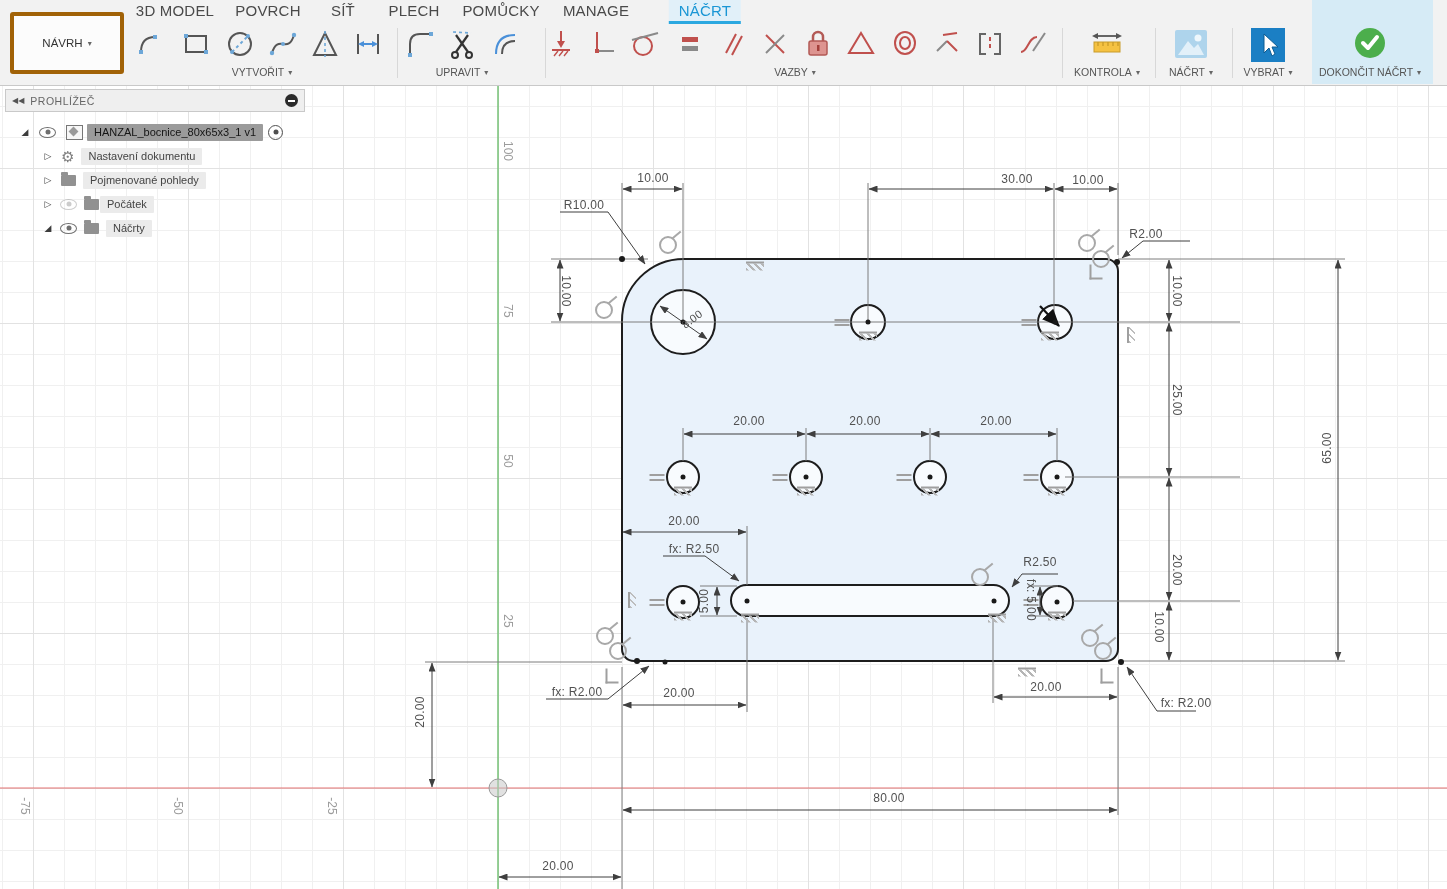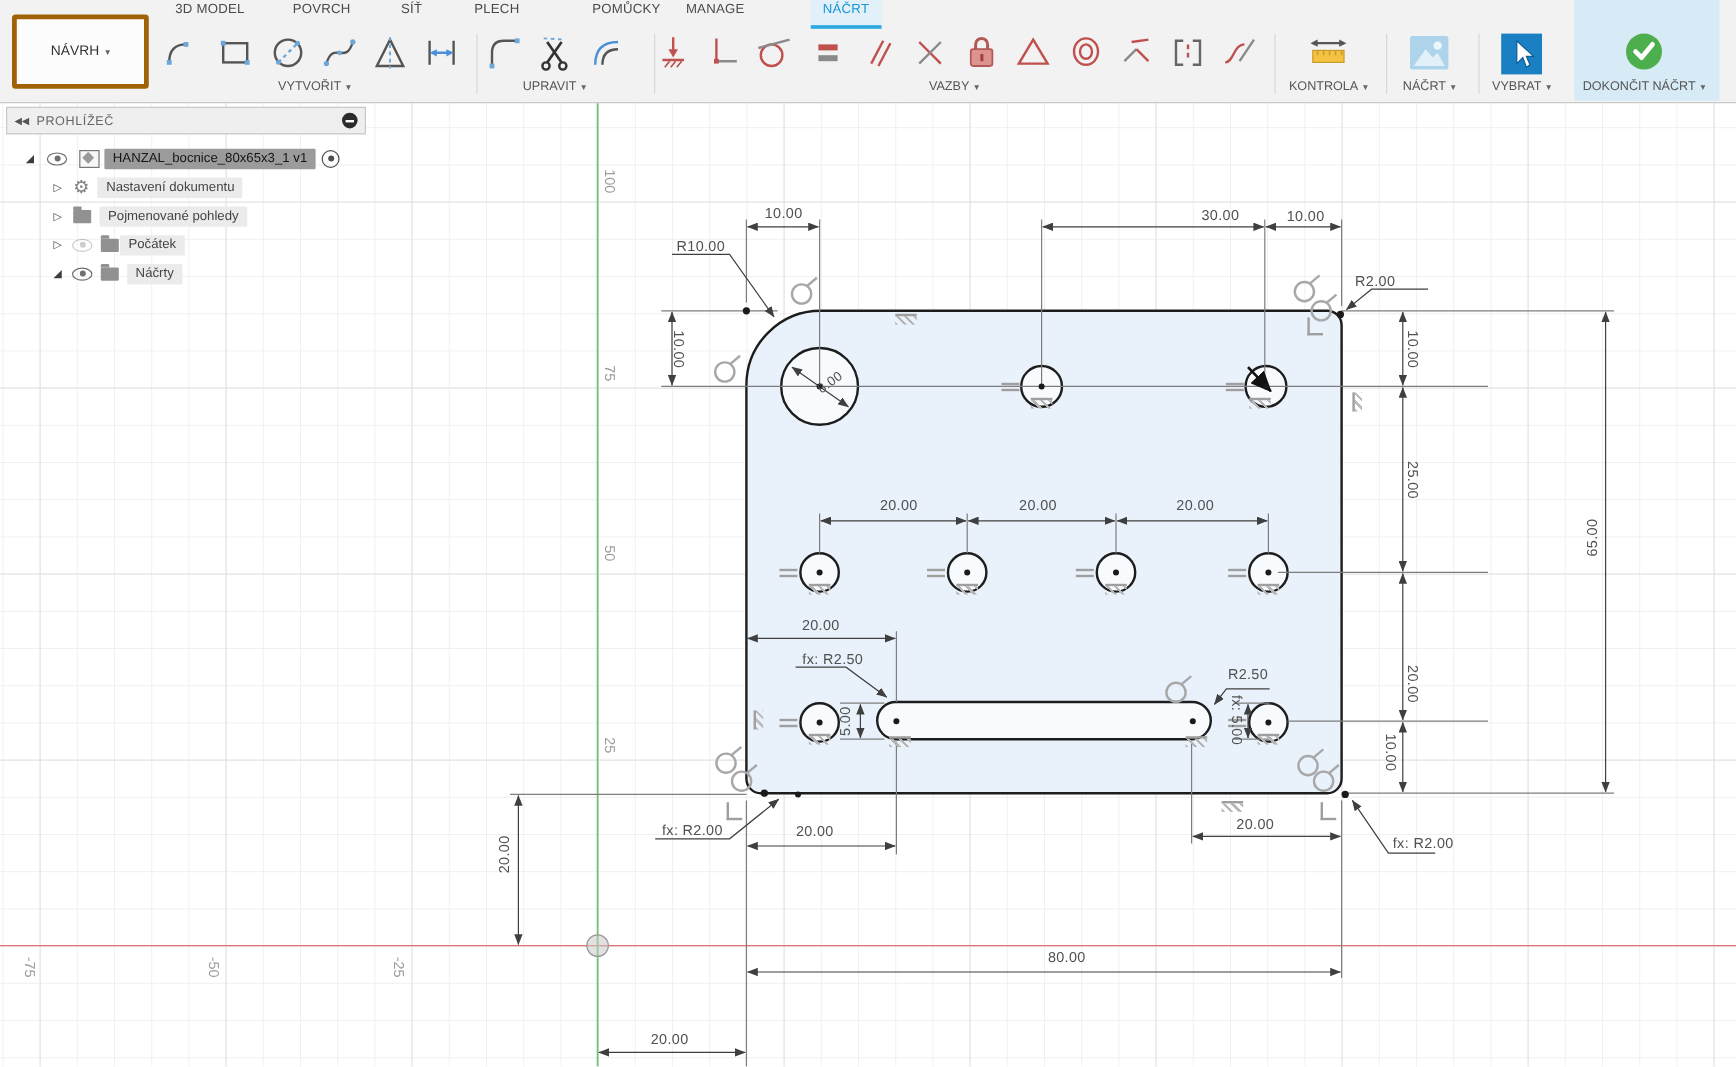--- a/index.html
+++ b/index.html
@@ -5,21 +5,21 @@
   html,body{margin:0;padding:0;background:#fff;}
   #stage{position:relative;width:1447px;height:889px;overflow:hidden;
          font-family:"Liberation Sans",sans-serif;background:#fff;}
   
   #toolbar{position:absolute;left:0;top:0;width:1447px;height:85px;background:#f2f2f2;
            border-bottom:1px solid #c9c9c9;z-index:30;}
   .doc-btn{position:absolute;left:10px;top:12px;width:106px;height:54px;background:#fcfcfc;
            border:4px solid #a16207;border-radius:3px;display:flex;align-items:center;
            justify-content:center;font-size:11.5px;color:#333;gap:5px;cursor:pointer;}
   .tab{position:absolute;top:0;height:22px;transform:translateX(-50%);padding:2px 10px 0 10px;
-       font-size:11px;color:#4a4a4a;letter-spacing:.2px;white-space:nowrap;cursor:pointer;}
+       font-size:15px;color:#4a4a4a;letter-spacing:.2px;white-space:nowrap;cursor:pointer;}
   .tab.active{background:#e1f0f9;color:#1a96d5;border-bottom:3px solid #2ba8e0;height:19px;}
   .grp-label{position:absolute;top:66px;transform:translateX(-50%);font-size:10.5px;color:#555;
              white-space:nowrap;display:flex;gap:4px;align-items:center;cursor:pointer;}
   .caret{font-size:8px;color:#666;}
   .vsep{position:absolute;top:28px;height:50px;width:1px;background:#d8d8d8;}
   .tico{position:absolute;top:27px;transform:translateX(-50%);cursor:pointer;}
   .finish-bg{position:absolute;left:1312px;top:0;width:121px;height:84px;background:#d6ebf6;}
   
   #grid{position:absolute;left:0;top:85px;width:1447px;height:804px;background-color:#fff;
     background-image:
@@ -272,21 +272,21 @@
   <div id="toolbar">
     <div class="doc-btn">
       <span>NÁVRH</span>
       <span class="caret">▾</span>
     </div>
 
     <div class="tab" style="left:175px">3D MODEL</div>
     <div class="tab" style="left:268px">POVRCH</div>
     <div class="tab" style="left:343px">SÍŤ</div>
     <div class="tab" style="left:414px">PLECH</div>
-    <div class="tab" style="left:522px">POMŮCKY</div>
+    <div class="tab" style="left:501px">POMŮCKY</div>
     <div class="tab" style="left:596px">MANAGE</div>
     <div class="tab active" style="left:705px">NÁČRT</div>
 
     <div class="finish-bg"></div>
 
     <div class="vsep" style="left:397px"></div>
     <div class="vsep" style="left:545px"></div>
     <div class="vsep" style="left:1062px"></div>
     <div class="vsep" style="left:1155px"></div>
     <div class="vsep" style="left:1232px"></div>

